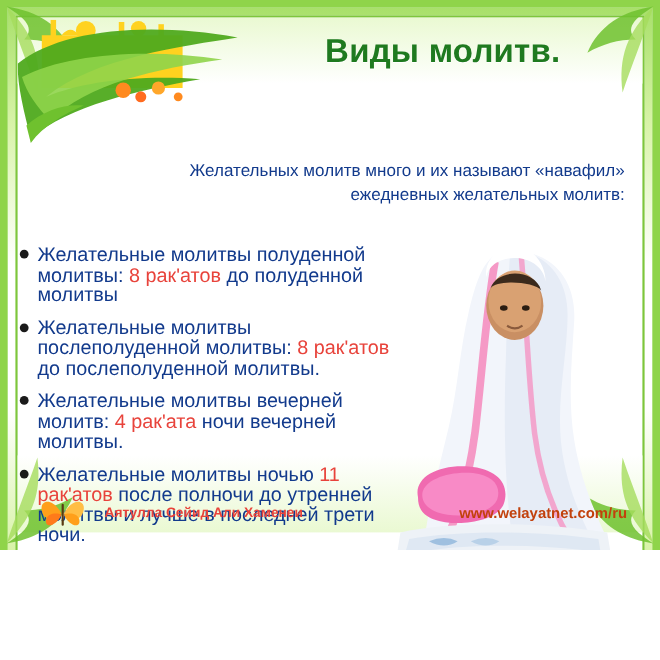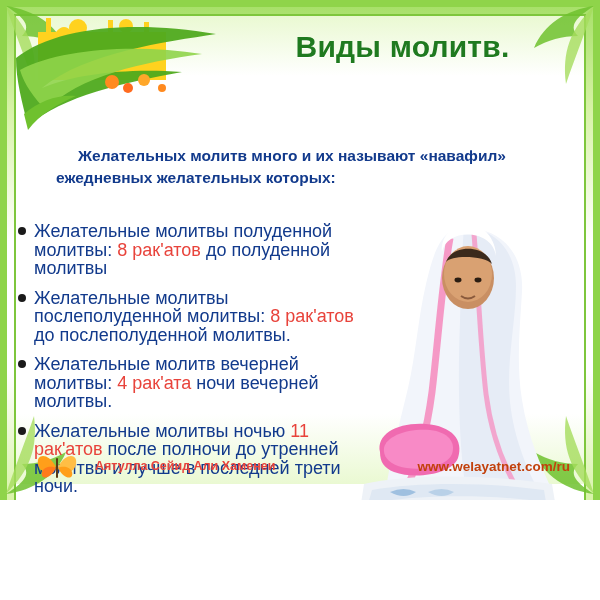--- a/index.html
+++ b/index.html
@@ -87,28 +87,28 @@
     font-weight: bold;
     font-size: 30px;
     line-height: 38px;
     letter-spacing: 0.2px;
     text-shadow: 0 1px 0 #ffffff;
   }
 
   
   .intro {
     position: absolute;
-    left: 56px;
+    left: 38px;
     top: 145px;
     width: 530px;
     color: #123a8c;
-    font-weight: bold;
+    font-weight: normal;
     font-size: 15.5px;
     line-height: 22px;
-    text-align: left;
+    text-align: right;
   }
   .intro .l1 { padding-left: 22px; }
 
   
   .list {
     position: absolute;
     left: 18px;
     top: 222px;
     width: 360px;
   }
@@ -214,38 +214,38 @@
 
     <path d="M8 96 C 24 82, 44 76, 60 78 C 42 86, 24 96, 12 112 Z" fill="#6fc12e"></path>
   </svg>
 
   <div class="title-block">
     <div class="title-line">Виды молитв.</div>
   </div>
 
   <div class="intro">
     <div class="l1">Желательных молитв много и их называют «навафил»</div>
-    <div>ежедневных желательных которых:</div>
+    <div>ежедневных желательных молитв:</div>
   </div>
 
   <div class="list">
 
     <div class="item">
       <span class="dot"></span>
       <span>Желательные молитвы полуденной молитвы: </span><span class="hl">8 рак'атов</span><span> до полуденной молитвы</span>
     </div>
 
     <div class="item">
       <span class="dot"></span>
       <span>Желательные молитвы послеполуденной молитвы: </span><span class="hl">8 рак'атов</span><span> до послеполуденной молитвы.</span>
     </div>
 
     <div class="item">
       <span class="dot"></span>
-      <span>Желательные молитв вечерней молитвы: </span><span class="hl">4 рак'ата</span><span> ночи вечерней молитвы.</span>
+      <span>Желательные молитвы вечерней молитв: </span><span class="hl">4 рак'ата</span><span> ночи вечерней молитвы.</span>
     </div>
 
 
 
     <div class="item">
       <span class="dot"></span>
       <span>Желательные молитвы ночью </span><span class="hl">11 рак'атов</span><span> после полночи до утренней молитвы и лучше в последней трети ночи.</span>
     </div>
 
   </div>

